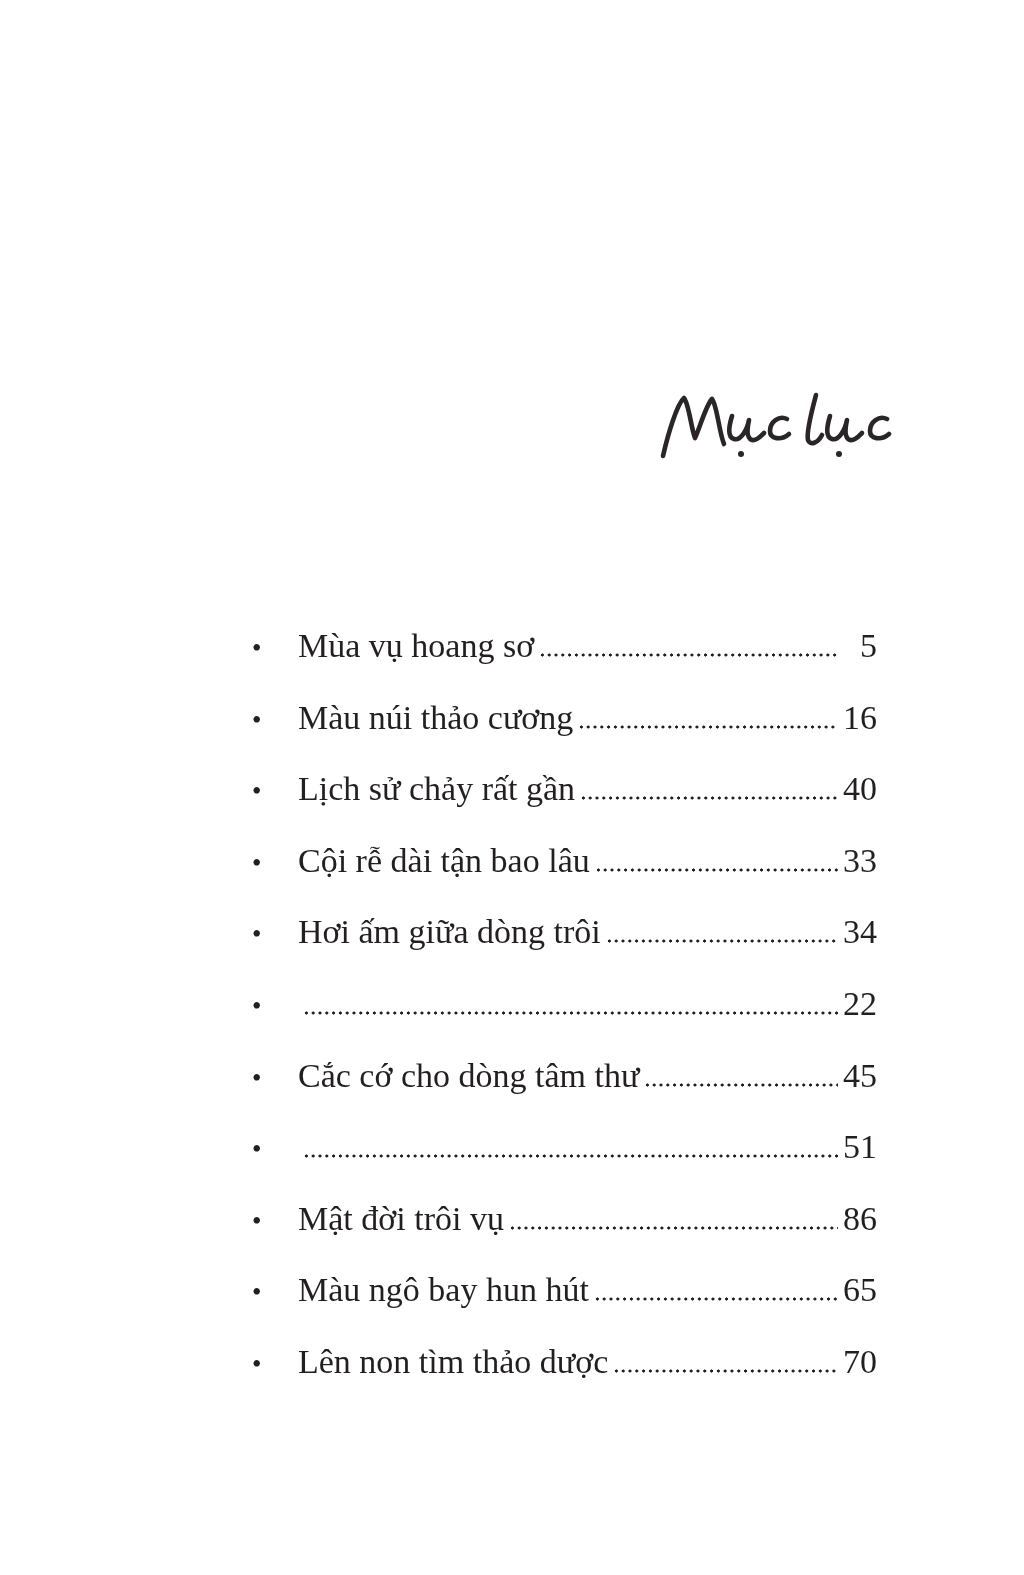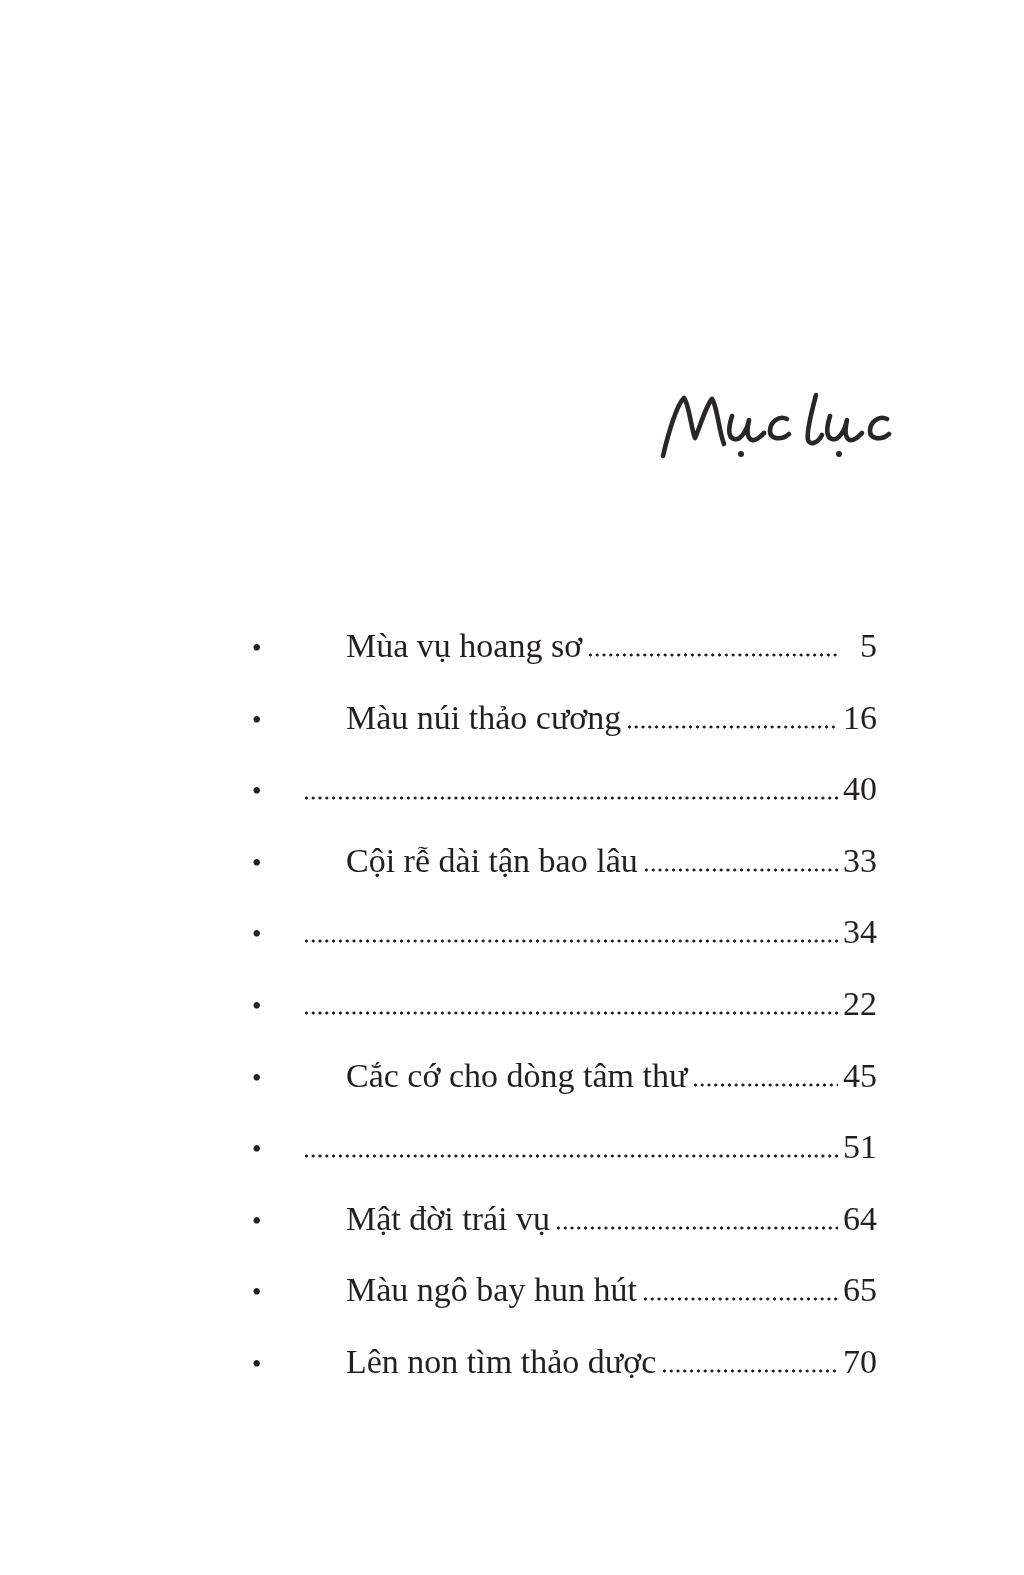--- a/index.html
+++ b/index.html
@@ -54,21 +54,20 @@
     line-height: normal;
   }
   .bullet {
     flex: 0 0 46px;
     width: 46px;
     font-size: 27px;
     color: #231f20;
   }
   .entry-label {
     white-space: nowrap;
-    margin-left: 48px;
   }
   .leader {
     flex: 1 1 auto;
     align-self: baseline;
     height: 4px;
     margin: 0 1px 0 5px;
     background-image: radial-gradient(circle, #231f20 1.35px, transparent 1.8px);
     background-size: 6.8px 4px;
     background-repeat: repeat-x;
     background-position: left bottom;
@@ -118,33 +117,35 @@
 
     <div class="toc-row">
       <span class="bullet">•</span>
       <span class="entry-label">Màu núi thảo cương</span>
       <span class="leader"></span>
       <span class="page-num">16</span>
     </div>
 
     <div class="toc-row">
       <span class="bullet">•</span>
+      <span class="entry-label">Lịch sử chảy rất gần</span>
       <span class="leader"></span>
       <span class="page-num">40</span>
     </div>
 
     <div class="toc-row">
       <span class="bullet">•</span>
       <span class="entry-label">Cội rễ dài tận bao lâu</span>
       <span class="leader"></span>
       <span class="page-num">33</span>
     </div>
 
     <div class="toc-row">
       <span class="bullet">•</span>
+      <span class="entry-label">Hơi ấm giữa dòng trôi</span>
       <span class="leader"></span>
       <span class="page-num">34</span>
     </div>
 
     <div class="toc-row">
       <span class="bullet">•</span>
       <span class="leader"></span>
       <span class="page-num">22</span>
     </div>
 
@@ -156,23 +157,23 @@
     </div>
 
     <div class="toc-row">
       <span class="bullet">•</span>
       <span class="leader"></span>
       <span class="page-num">51</span>
     </div>
 
     <div class="toc-row">
       <span class="bullet">•</span>
-      <span class="entry-label">Mật đời trái vụ</span>
+      <span class="entry-label">Mật đời trôi vụ</span>
       <span class="leader"></span>
-      <span class="page-num">64</span>
+      <span class="page-num">86</span>
     </div>
 
     <div class="toc-row">
       <span class="bullet">•</span>
       <span class="entry-label">Màu ngô bay hun hút</span>
       <span class="leader"></span>
       <span class="page-num">65</span>
     </div>
 
     <div class="toc-row">

